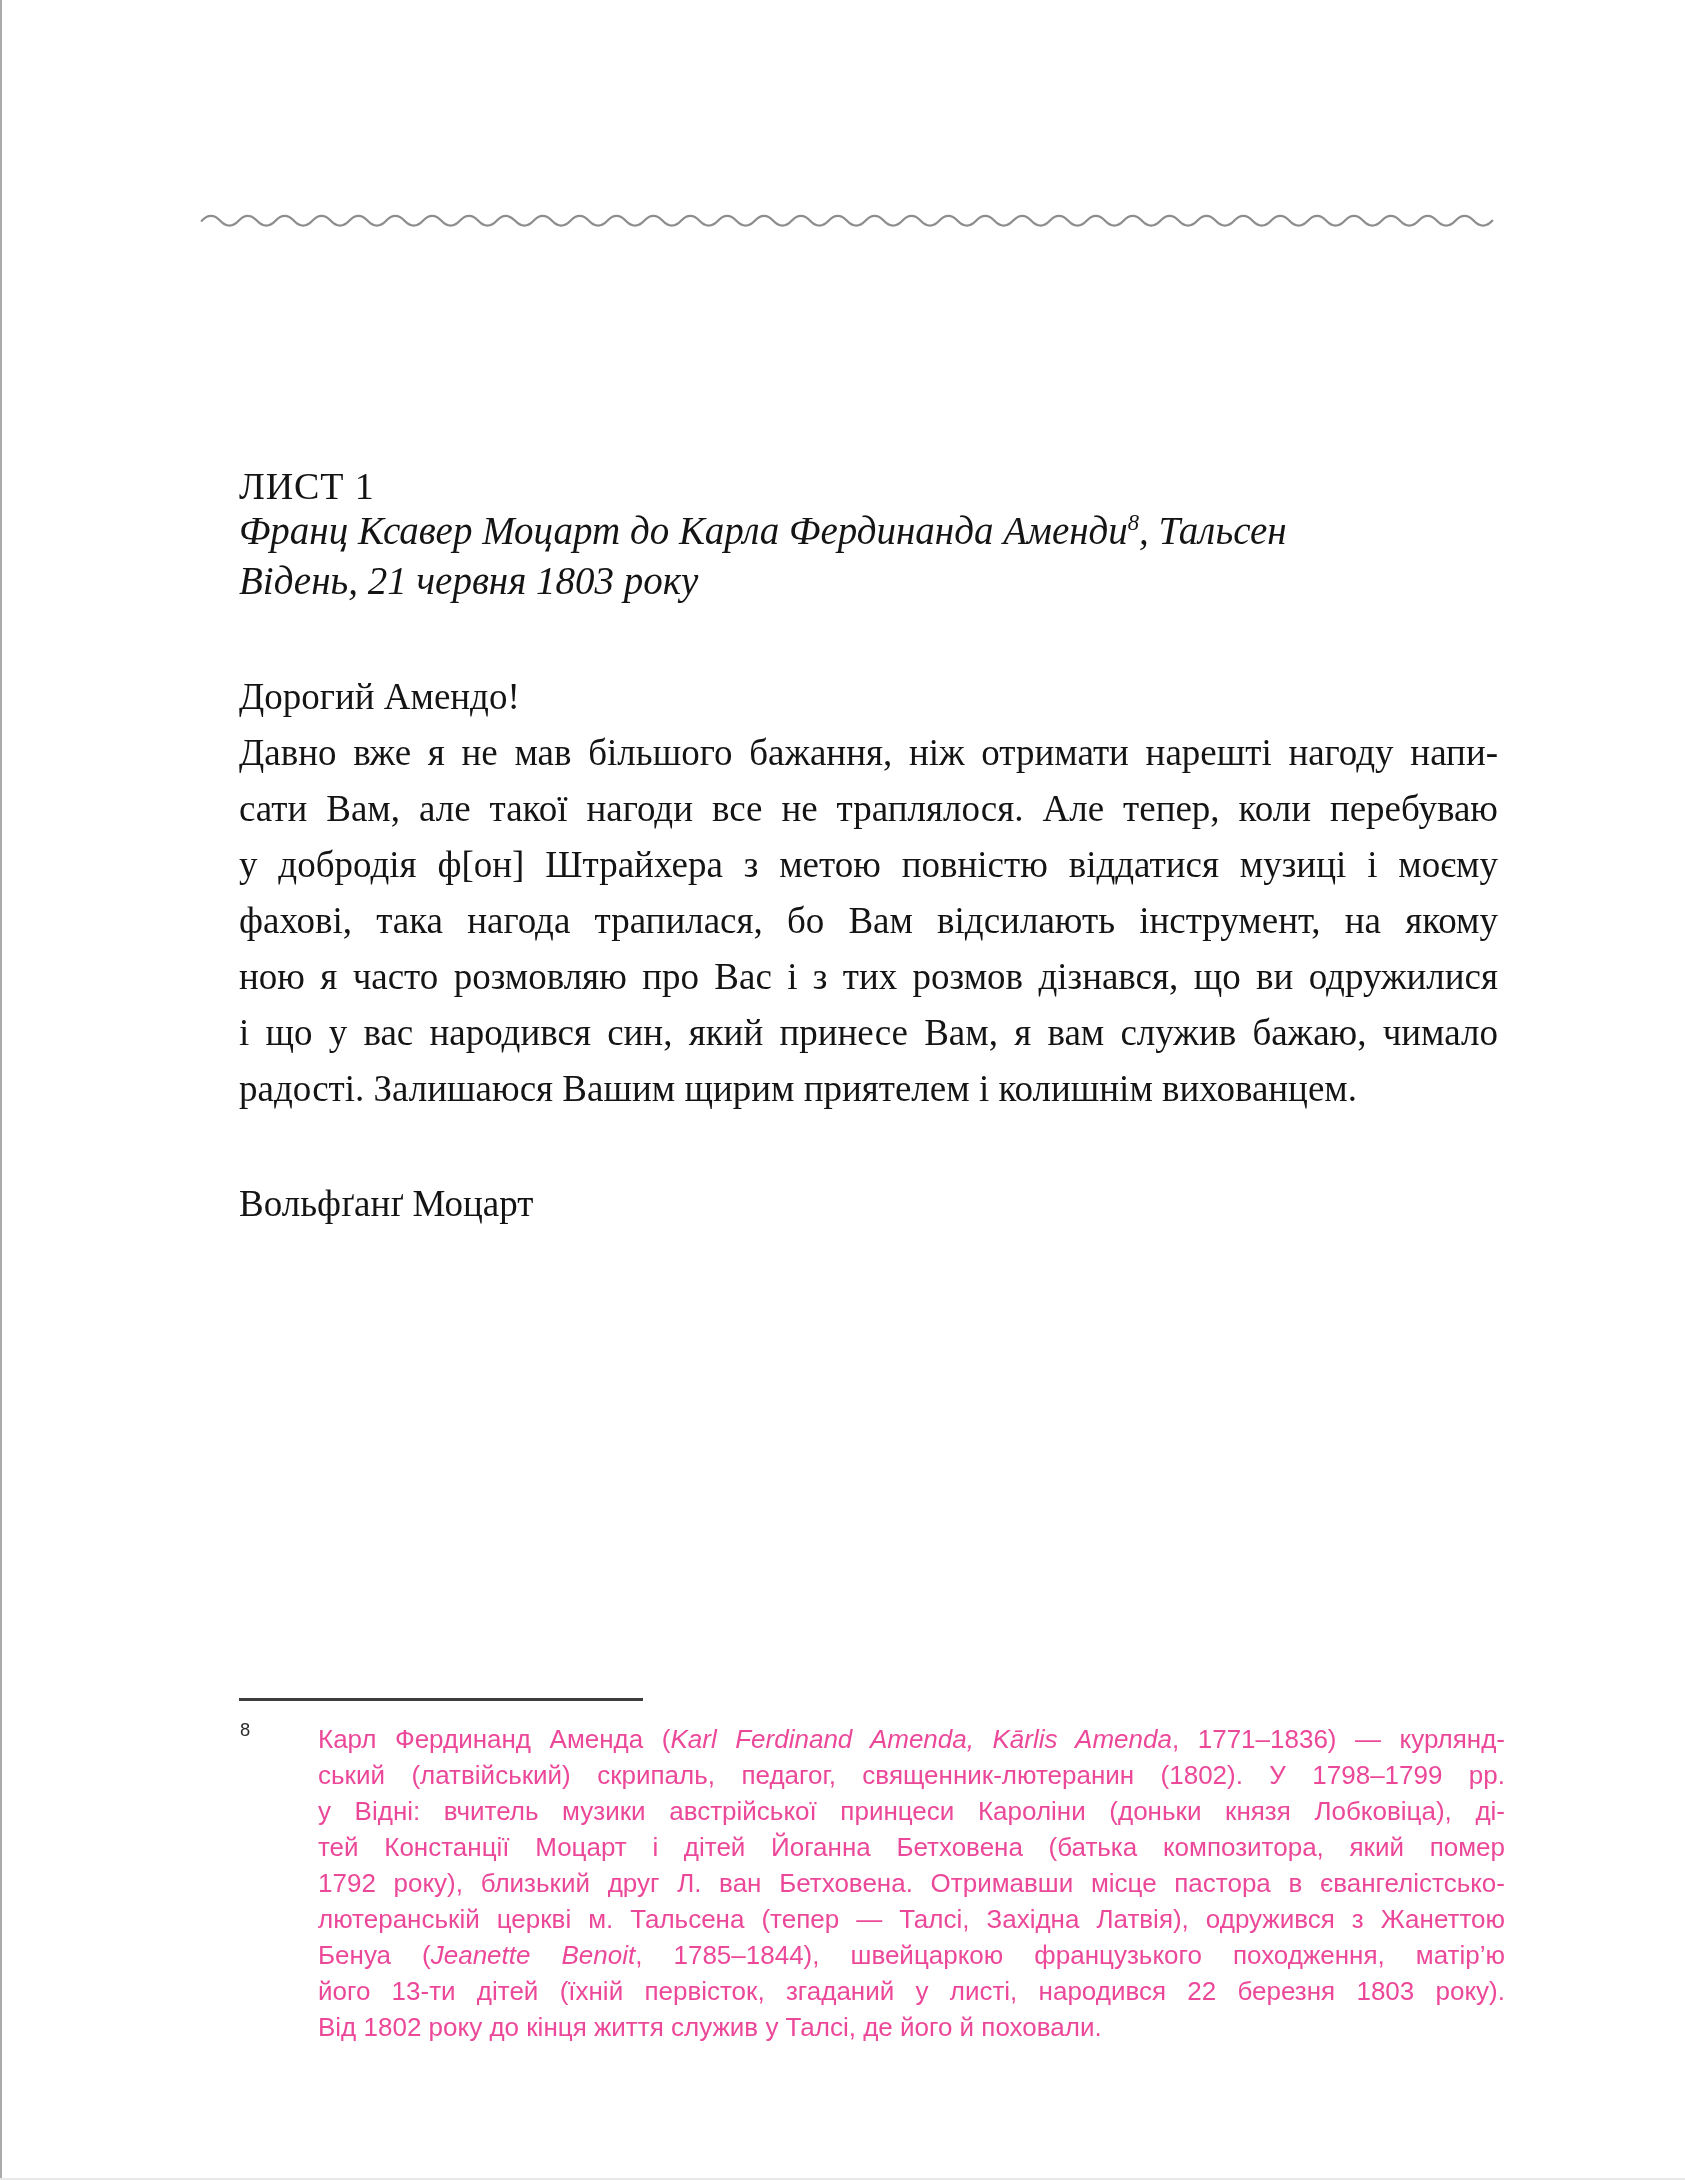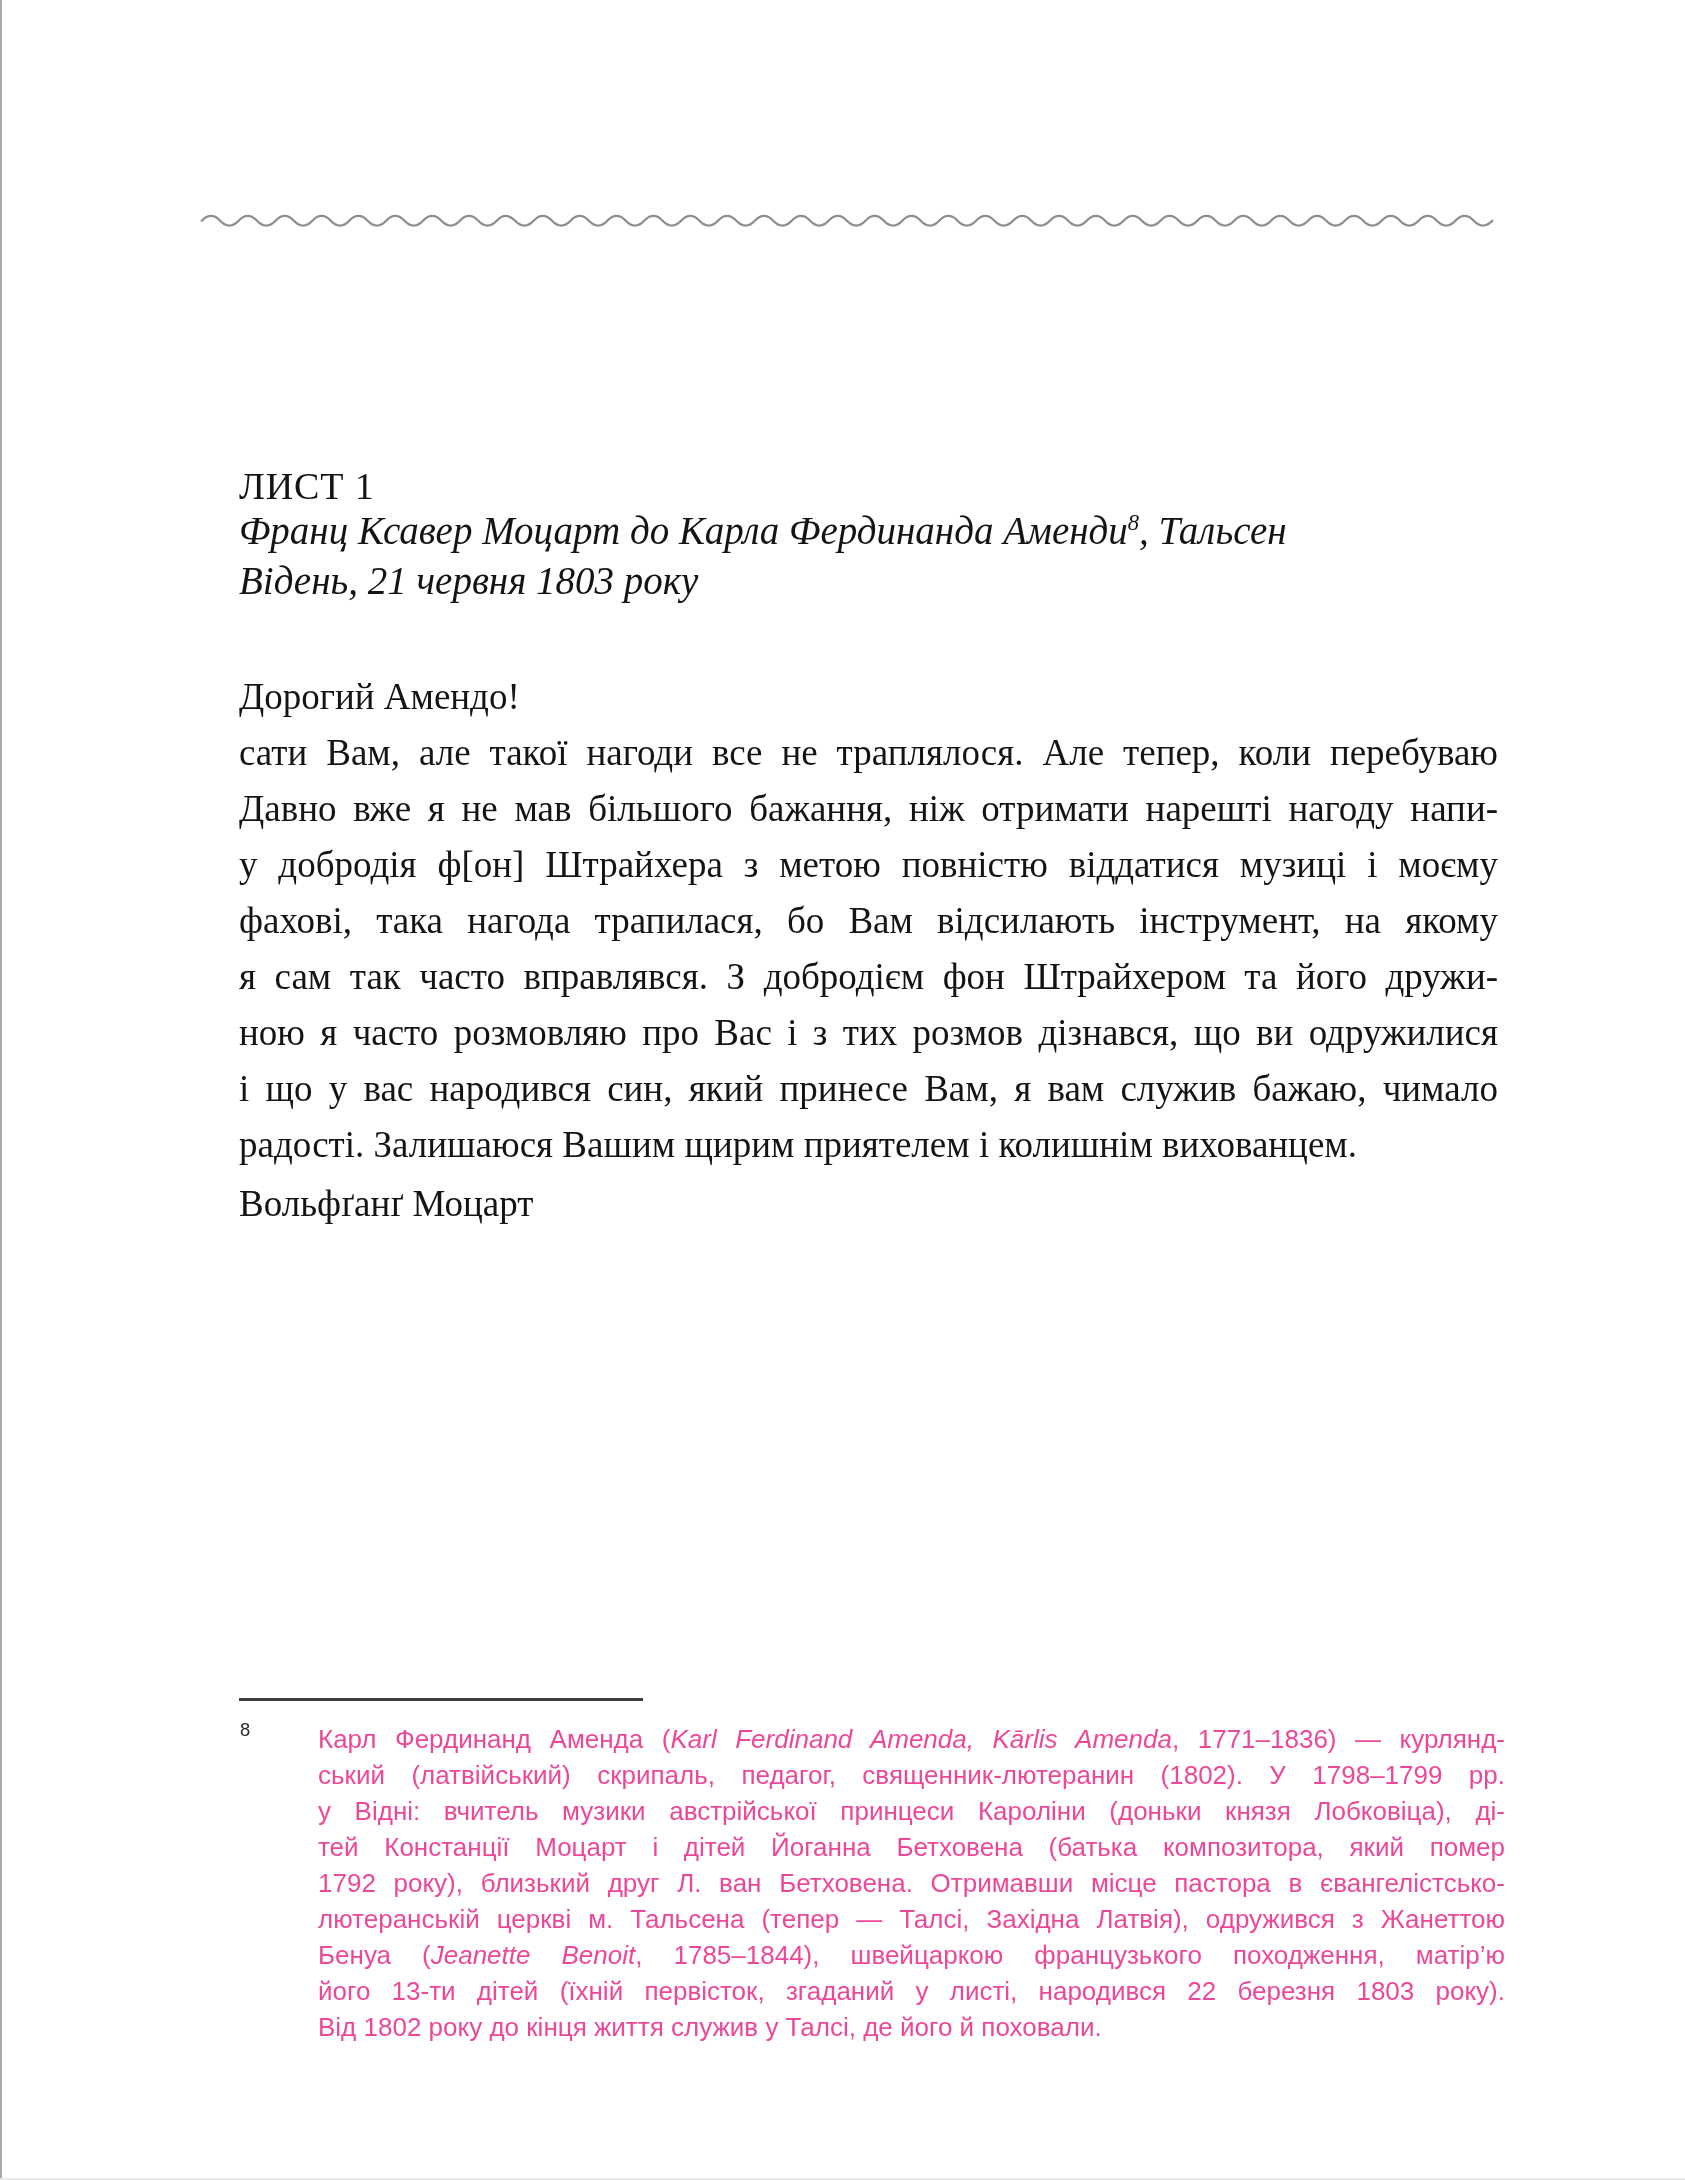--- a/index.html
+++ b/index.html
@@ -77,25 +77,24 @@
 <h1 class="abs" id="heading">ЛИСТ 1</h1>
 
 <div class="abs" id="subtitle">
   <div><span>Франц Ксавер Моцарт до Карла Фердинанда Аменди</span><span class="sup">8</span><span>, Тальсен</span></div>
   <div>Відень, 21 червня 1803 року</div>
 </div>
 
 <div class="abs" id="greeting">Дорогий Амендо!</div>
 
 <div class="abs justify" id="letter-body">
+    <div class="line"><span>Давно вже я не мав більшого бажання, ніж отримати нарешті нагоду напи-</span></div>
     <div class="line"><span>сати Вам, але такої нагоди все не траплялося. Але тепер, коли перебуваю</span></div>
-    <div class="line"><span>Давно вже я не мав більшого бажання, ніж отримати нарешті нагоду напи-</span></div>
     <div class="line"><span>у добродія ф[он] Штрайхера з метою повністю віддатися музиці і моєму</span></div>
     <div class="line"><span>фахові, така нагода трапилася, бо Вам відсилають інструмент, на якому</span></div>
-    <div class="line"><span>я сам так часто вправлявся. З добродієм фон Штрайхером та його дружи-</span></div>
     <div class="line"><span>ною я часто розмовляю про Вас і з тих розмов дізнався, що ви одружилися</span></div>
     <div class="line"><span>і що у вас народився син, який принесе Вам, я вам служив бажаю, чимало</span></div>
     <div class="line last"><span>радості. Залишаюся Вашим щирим приятелем і колишнім вихованцем.</span></div>
   </div>
 
 <div class="abs" id="signature">Вольфґанґ Моцарт</div>
 
 <div class="abs" id="footnote-rule"></div>
 <div class="abs" id="footnote-marker">8</div>
 <div class="abs justify" id="footnote-text">

